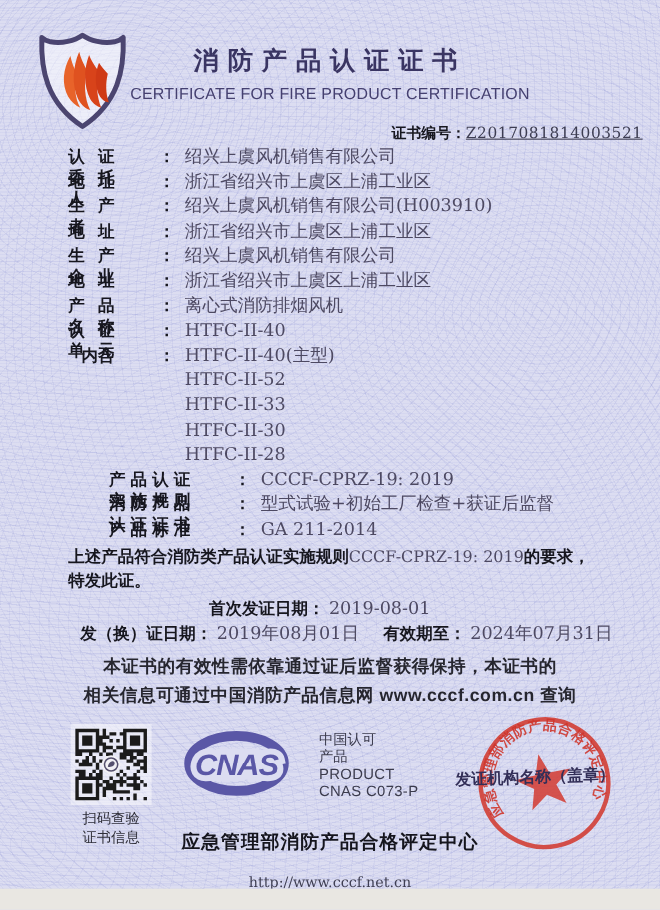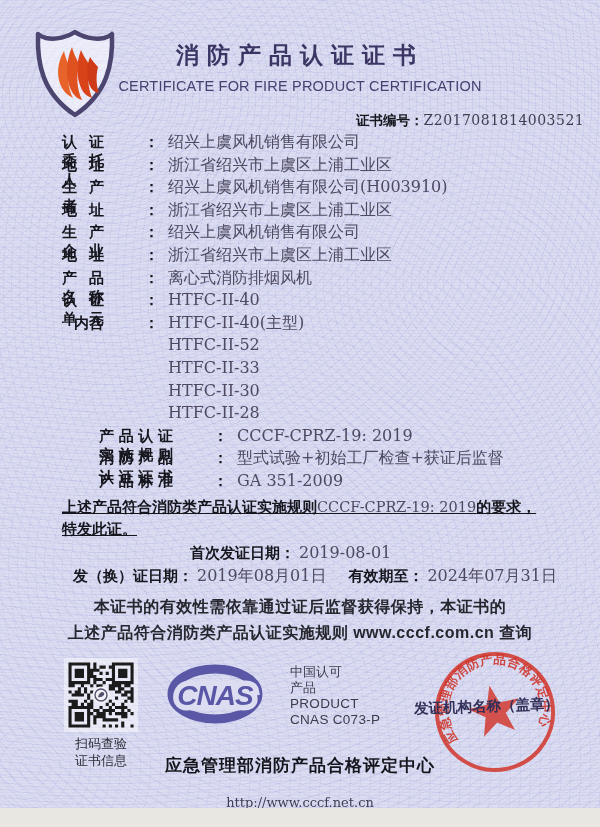--- a/index.html
+++ b/index.html
@@ -12,30 +12,30 @@
       repeating-radial-gradient(circle at 5% 95%, rgba(110,118,200,0.08) 0 1px, rgba(0,0,0,0) 1px 10px),
       repeating-linear-gradient(0deg, rgba(150,158,225,0.10) 0 1px, rgba(0,0,0,0) 1px 3px);
   }
   .abs{position:absolute;}
   .title-cn{top:40px;left:0;width:100%;text-align:center;font-size:23px;font-weight:bold;
     letter-spacing:8px;color:#3a3563;}
   .title-en{top:78px;left:0;width:100%;text-align:center;font-size:14.5px;color:#454070;
     letter-spacing:.2px;}
   .certno{top:112px;left:356px;font-size:13.5px;}
   .certno .lab{font-weight:bold;color:#17171f;}
-  .certno .num{font-family:"DejaVu Serif",serif;color:#3d3d52;font-size:14px;letter-spacing:.5px;}
+  .certno .num{font-family:"DejaVu Serif",serif;color:#3d3d52;font-size:14px;letter-spacing:.5px;text-decoration:underline;}
   .body{top:132px;left:62px;width:488px;}
   .row{display:flex;align-items:baseline;height:22.6px;}
   .lbl{display:inline-flex;width:97px;flex:none;font-weight:bold;font-size:15px;color:#16161e;gap:40px;}
   .lbl.wide{width:129px;margin-left:37px;}
   .lbl i{display:block;flex:1;font-style:normal;text-align:justify;text-align-last:justify;}
   .lbl.rt i{text-align:right;text-align-last:right;}
   .lbl .cl{flex:none;}
   .val{margin-left:9px;font-family:"DejaVu Serif",serif;font-size:16px;color:#4d4962;white-space:nowrap;}
-  .statement{margin:2px 0 12px 0;font-size:15px;font-weight:bold;color:#16161e;line-height:22.6px;width:488px;text-decoration:underline;}
+  .statement{margin:2px 0 12px 0;font-size:15px;font-weight:bold;color:#16161e;line-height:22.6px;width:488px;}
   .statement .code{font-family:"DejaVu Serif",serif;font-weight:normal;color:#4d4962;font-size:14.5px;}
   .dateline{font-size:15px;white-space:nowrap;}
   .dateline .lab{font-weight:bold;color:#16161e;}
   .dateline .val{margin-left:4px;text-align:right;}
   .notice{top:594px;left:0;width:100%;text-align:center;font-weight:700;font-size:16px;
     color:#26262f;line-height:26px;letter-spacing:.5px;}
   .qr-cap{top:735px;left:56px;width:90px;text-align:center;font-size:13px;color:#2e2e38;line-height:17px;}
   .cnas-txt{top:664px;left:290px;font-size:13px;color:#3b3b4d;line-height:16px;}
   .cnas-txt .en{font-size:13.5px;letter-spacing:.3px;}
   .issuer{top:697px;left:414px;font-family:"DejaVu Serif",serif;font-weight:600;font-size:14.5px;
@@ -164,36 +164,36 @@
           <i>消防产品认证证书</i>
           <span class="cl">：</span>
         </span>
       <span class="val">型式试验+初始工厂检查+获证后监督</span>
     </div>
     <div class="row">
       <span class="lbl wide">
           <i>产品标准</i>
           <span class="cl">：</span>
         </span>
-      <span class="val">GA 351-2009</span>
+      <span class="val">GA 211-2014</span>
     </div>
 
     <p class="statement"><span>上述产品符合消防类产品认证实施规则</span><span class="code">CCCF-CPRZ-19: 2019</span><span>的要求，特发此证。</span></p>
   </div>
 
   <div class="abs dateline" style="top:543px;left:190px;">
     <span class="lab">首次发证日期：</span><span class="val">2019-08-01</span>
   </div>
   <div class="abs dateline" style="top:566px;left:73px;">
     <span class="lab">发（换）证日期：</span><span class="val">2019年08月01日</span><span class="lab" style="margin-left:22px;">有效期至：</span><span class="val">2024年07月31日</span>
   </div>
 
   <div class="abs notice">
     <div>本证书的有效性需依靠通过证后监督获得保持，本证书的</div>
-    <div>上述产品符合消防类产品认证实施规则 www.cccf.com.cn 查询</div>
+    <div>相关信息可通过中国消防产品信息网 www.cccf.com.cn 查询</div>
   </div>
 
   <svg class="abs" style="top:658px;left:64px;" width="74" height="74" viewBox="0 0 74 74">
     <rect x="0" y="0" width="74" height="74" fill="rgba(255,255,255,0.45)"></rect>
     <g id="qr-mods" fill="#1b1b1b">
         <path d="M4.5,4.5h21.7v21.7h-21.7zM7.6,7.6h15.5v15.5h-15.5zM10.7,10.7h9.3v9.3h-9.3zM47.9,4.5h21.7v21.7h-21.7zM51.0,7.6h15.5v15.5h-15.5zM54.1,10.7h9.3v9.3h-9.3zM4.5,47.9h21.7v21.7h-21.7zM7.6,51.0h15.5v15.5h-15.5zM10.7,54.1h9.3v9.3h-9.3zM29.3,4.5h3.1v3.1h-3.1zM29.3,7.6h3.1v3.1h-3.1zM35.5,7.6h3.1v3.1h-3.1zM38.6,7.6h3.1v3.1h-3.1zM44.8,7.6h3.1v3.1h-3.1zM26.2,10.7h3.1v3.1h-3.1zM29.3,10.7h3.1v3.1h-3.1zM32.4,10.7h3.1v3.1h-3.1zM26.2,13.8h3.1v3.1h-3.1zM35.5,13.8h3.1v3.1h-3.1zM41.7,13.8h3.1v3.1h-3.1zM26.2,16.9h3.1v3.1h-3.1zM29.3,16.9h3.1v3.1h-3.1zM29.3,20.0h3.1v3.1h-3.1zM32.4,20.0h3.1v3.1h-3.1zM35.5,20.0h3.1v3.1h-3.1zM41.7,20.0h3.1v3.1h-3.1zM44.8,20.0h3.1v3.1h-3.1zM29.3,23.1h3.1v3.1h-3.1zM38.6,23.1h3.1v3.1h-3.1zM4.5,26.2h3.1v3.1h-3.1zM7.6,26.2h3.1v3.1h-3.1zM16.9,26.2h3.1v3.1h-3.1zM26.2,26.2h3.1v3.1h-3.1zM32.4,26.2h3.1v3.1h-3.1zM35.5,26.2h3.1v3.1h-3.1zM44.8,26.2h3.1v3.1h-3.1zM47.9,26.2h3.1v3.1h-3.1zM51.0,26.2h3.1v3.1h-3.1zM54.1,26.2h3.1v3.1h-3.1zM60.3,26.2h3.1v3.1h-3.1zM63.4,26.2h3.1v3.1h-3.1zM13.8,29.3h3.1v3.1h-3.1zM20.0,29.3h3.1v3.1h-3.1zM44.8,29.3h3.1v3.1h-3.1zM47.9,29.3h3.1v3.1h-3.1zM54.1,29.3h3.1v3.1h-3.1zM57.2,29.3h3.1v3.1h-3.1zM66.5,29.3h3.1v3.1h-3.1zM4.5,32.4h3.1v3.1h-3.1zM10.7,32.4h3.1v3.1h-3.1zM13.8,32.4h3.1v3.1h-3.1zM20.0,32.4h3.1v3.1h-3.1zM26.2,32.4h3.1v3.1h-3.1zM51.0,32.4h3.1v3.1h-3.1zM54.1,32.4h3.1v3.1h-3.1zM60.3,32.4h3.1v3.1h-3.1zM63.4,32.4h3.1v3.1h-3.1zM66.5,32.4h3.1v3.1h-3.1zM7.6,35.5h3.1v3.1h-3.1zM10.7,35.5h3.1v3.1h-3.1zM13.8,35.5h3.1v3.1h-3.1zM16.9,35.5h3.1v3.1h-3.1zM23.1,35.5h3.1v3.1h-3.1zM57.2,35.5h3.1v3.1h-3.1zM60.3,35.5h3.1v3.1h-3.1zM66.5,35.5h3.1v3.1h-3.1zM23.1,38.6h3.1v3.1h-3.1zM51.0,38.6h3.1v3.1h-3.1zM63.4,38.6h3.1v3.1h-3.1zM66.5,38.6h3.1v3.1h-3.1zM4.5,41.7h3.1v3.1h-3.1zM7.6,41.7h3.1v3.1h-3.1zM10.7,41.7h3.1v3.1h-3.1zM20.0,41.7h3.1v3.1h-3.1zM26.2,41.7h3.1v3.1h-3.1zM44.8,41.7h3.1v3.1h-3.1zM60.3,41.7h3.1v3.1h-3.1zM66.5,41.7h3.1v3.1h-3.1zM7.6,44.8h3.1v3.1h-3.1zM10.7,44.8h3.1v3.1h-3.1zM16.9,44.8h3.1v3.1h-3.1zM23.1,44.8h3.1v3.1h-3.1zM26.2,44.8h3.1v3.1h-3.1zM41.7,44.8h3.1v3.1h-3.1zM47.9,44.8h3.1v3.1h-3.1zM57.2,44.8h3.1v3.1h-3.1zM26.2,47.9h3.1v3.1h-3.1zM35.5,47.9h3.1v3.1h-3.1zM44.8,47.9h3.1v3.1h-3.1zM51.0,47.9h3.1v3.1h-3.1zM54.1,47.9h3.1v3.1h-3.1zM57.2,47.9h3.1v3.1h-3.1zM60.3,47.9h3.1v3.1h-3.1zM29.3,51.0h3.1v3.1h-3.1zM32.4,51.0h3.1v3.1h-3.1zM38.6,51.0h3.1v3.1h-3.1zM41.7,51.0h3.1v3.1h-3.1zM44.8,51.0h3.1v3.1h-3.1zM47.9,51.0h3.1v3.1h-3.1zM57.2,51.0h3.1v3.1h-3.1zM63.4,51.0h3.1v3.1h-3.1zM26.2,54.1h3.1v3.1h-3.1zM32.4,54.1h3.1v3.1h-3.1zM35.5,54.1h3.1v3.1h-3.1zM38.6,54.1h3.1v3.1h-3.1zM44.8,54.1h3.1v3.1h-3.1zM51.0,54.1h3.1v3.1h-3.1zM54.1,54.1h3.1v3.1h-3.1zM57.2,54.1h3.1v3.1h-3.1zM60.3,54.1h3.1v3.1h-3.1zM66.5,54.1h3.1v3.1h-3.1zM29.3,57.2h3.1v3.1h-3.1zM32.4,57.2h3.1v3.1h-3.1zM35.5,57.2h3.1v3.1h-3.1zM38.6,57.2h3.1v3.1h-3.1zM57.2,57.2h3.1v3.1h-3.1zM60.3,57.2h3.1v3.1h-3.1zM29.3,60.3h3.1v3.1h-3.1zM38.6,60.3h3.1v3.1h-3.1zM41.7,60.3h3.1v3.1h-3.1zM44.8,60.3h3.1v3.1h-3.1zM47.9,60.3h3.1v3.1h-3.1zM51.0,60.3h3.1v3.1h-3.1zM29.3,63.4h3.1v3.1h-3.1zM57.2,63.4h3.1v3.1h-3.1zM38.6,66.5h3.1v3.1h-3.1zM44.8,66.5h3.1v3.1h-3.1zM51.0,66.5h3.1v3.1h-3.1zM57.2,66.5h3.1v3.1h-3.1zM66.5,66.5h3.1v3.1h-3.1z" fill-rule="evenodd"></path>
       </g>
     <circle cx="37" cy="37" r="8.5" fill="#f2f1f5"></circle>
     <circle cx="37" cy="37" r="6" fill="none" stroke="#55506e" stroke-width="1.4"></circle>
     <path d="M34,39 C35,34 39,33 40,35 C41,37 38,40 34,39 Z" fill="#55506e"></path>

